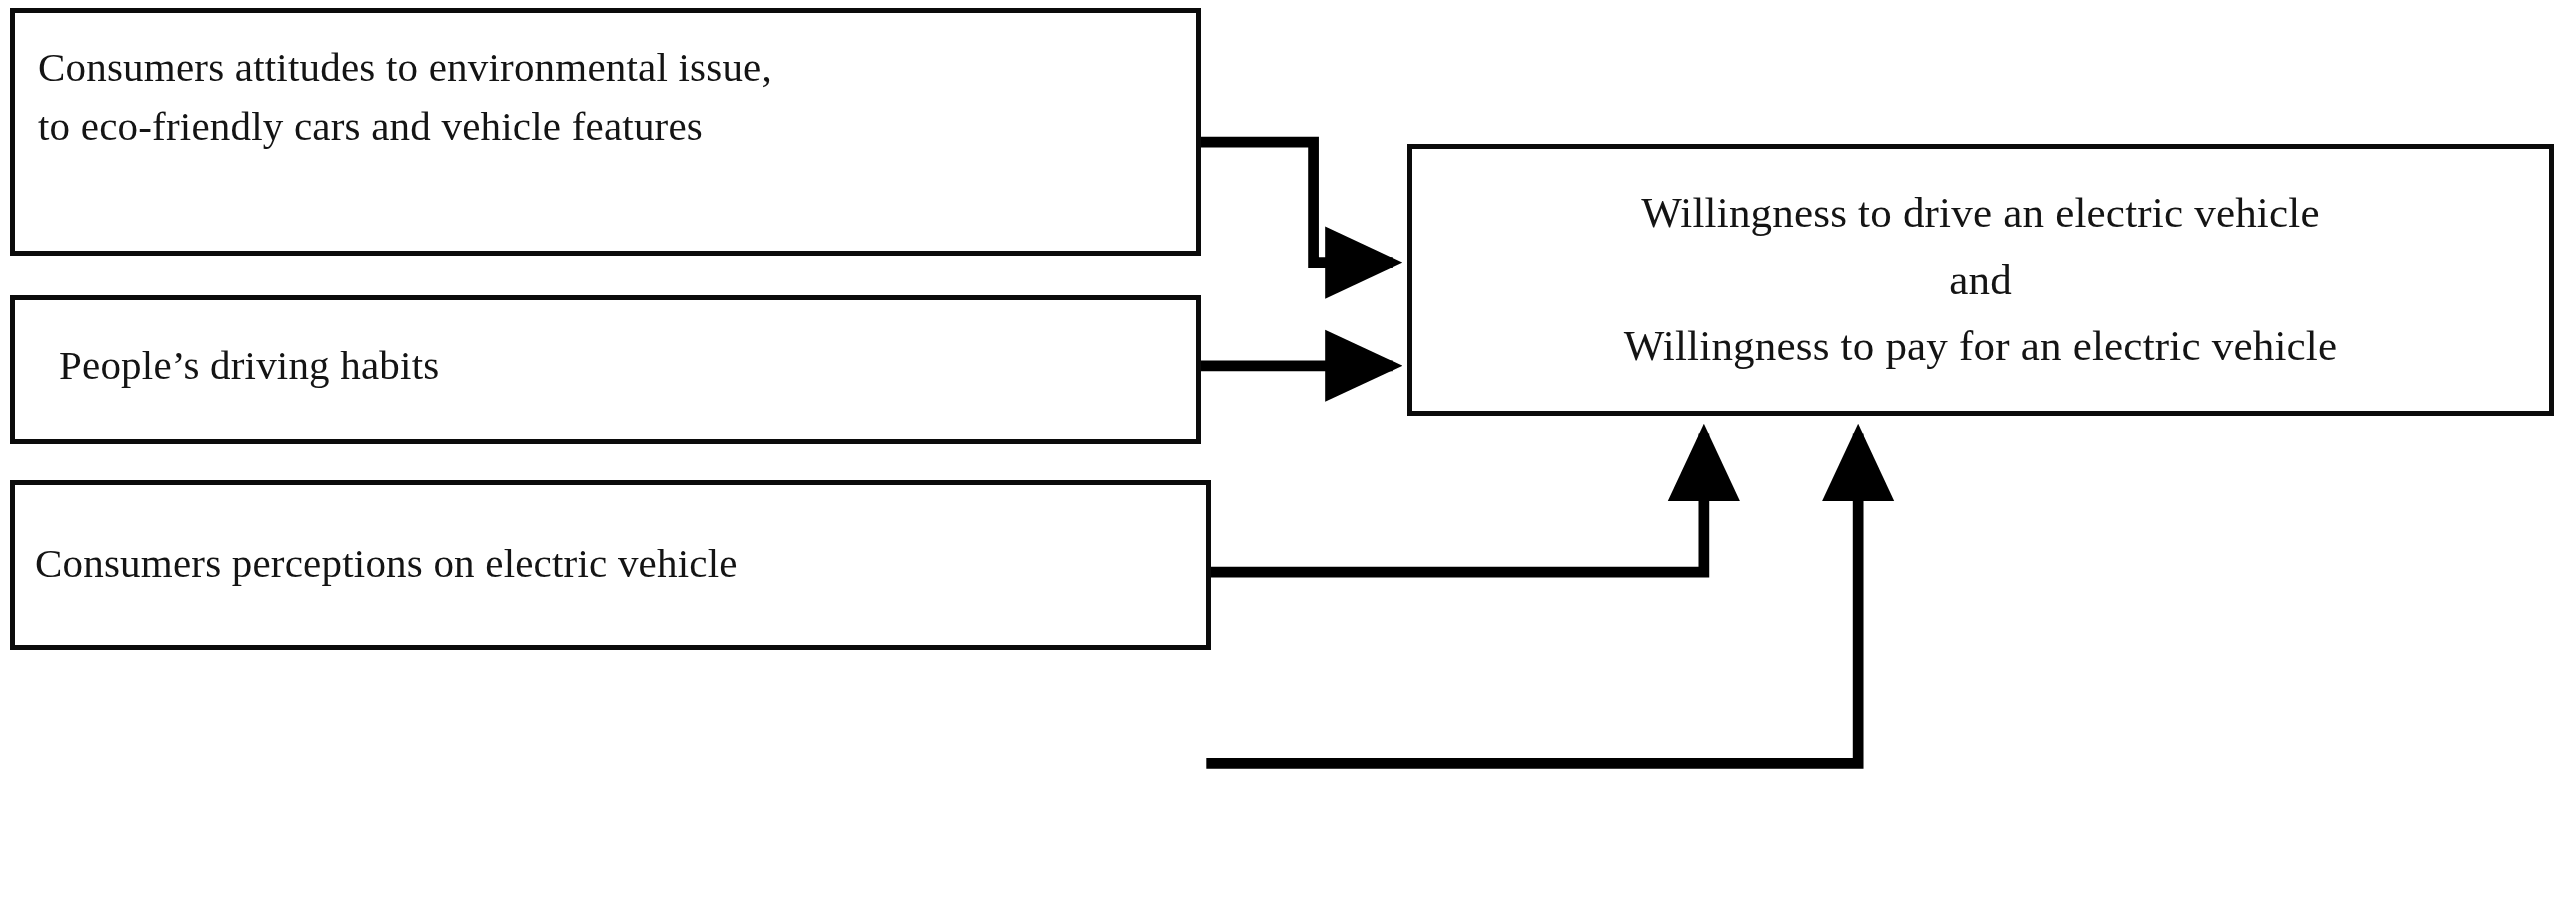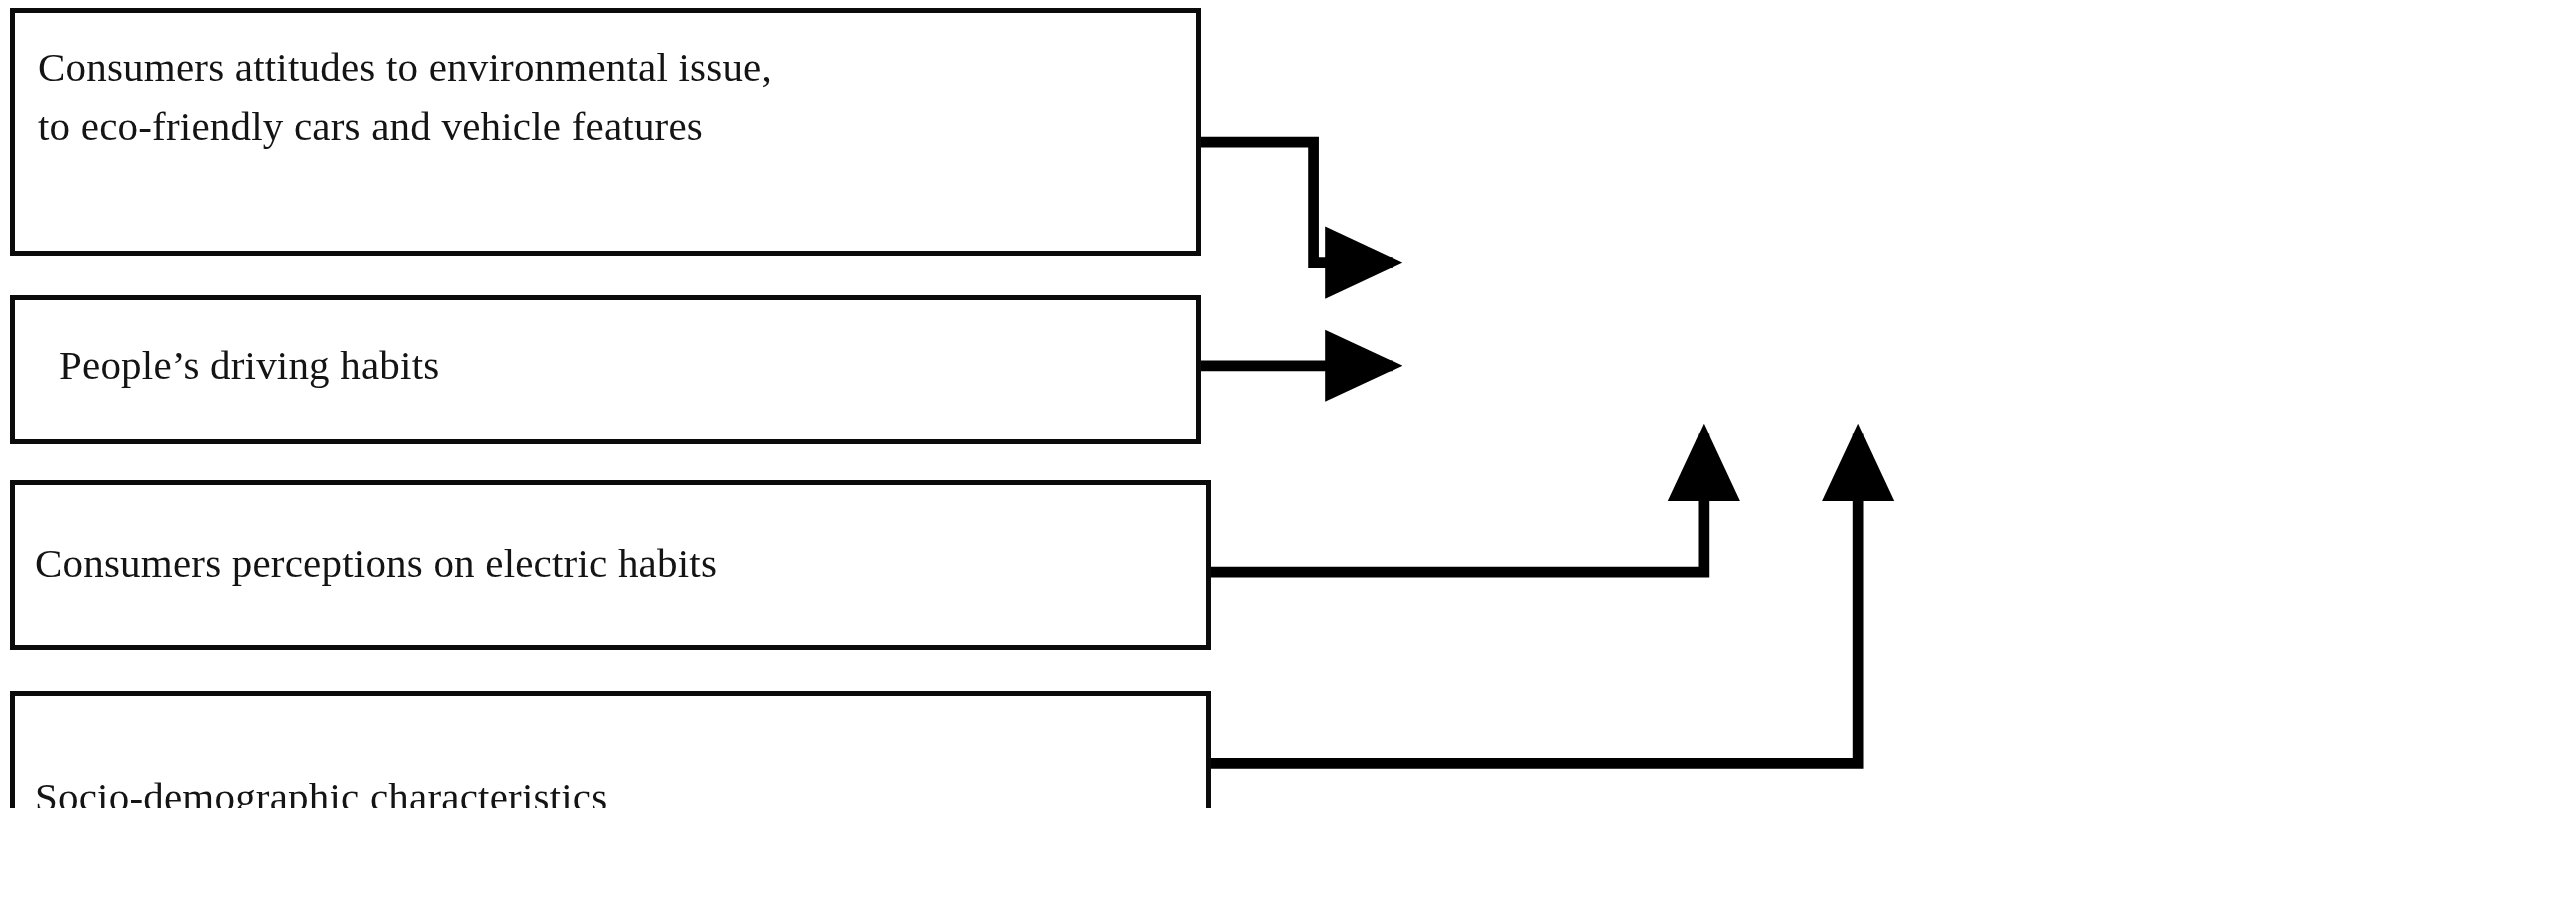--- a/index.html
+++ b/index.html
@@ -121,22 +121,24 @@
   <div class="node-box" id="box-attitudes">
     <span class="node-text">Consumers attitudes to environmental issue,
 to eco-friendly cars and vehicle features</span>
   </div>
 
   <div class="node-box" id="box-driving-habits">
     <span class="node-text"> People’s driving habits</span>
   </div>
 
   <div class="node-box" id="box-perceptions">
-    <span class="node-text">Consumers perceptions on electric habits</span>
+    <span class="node-text">Consumers perceptions on electric vehicle</span>
   </div>
 
-  <div class="node-box" id="box-socio">
-    <span class="node-text">Socio-demographic characteristics</span>
+
+  <div class="node-box" id="box-outcome">
+    <span class="node-text">Willingness to drive an electric vehicle
+and
+Willingness to pay for an electric vehicle</span>
   </div>
-
 
 </div>
 
 
 </body></html>

